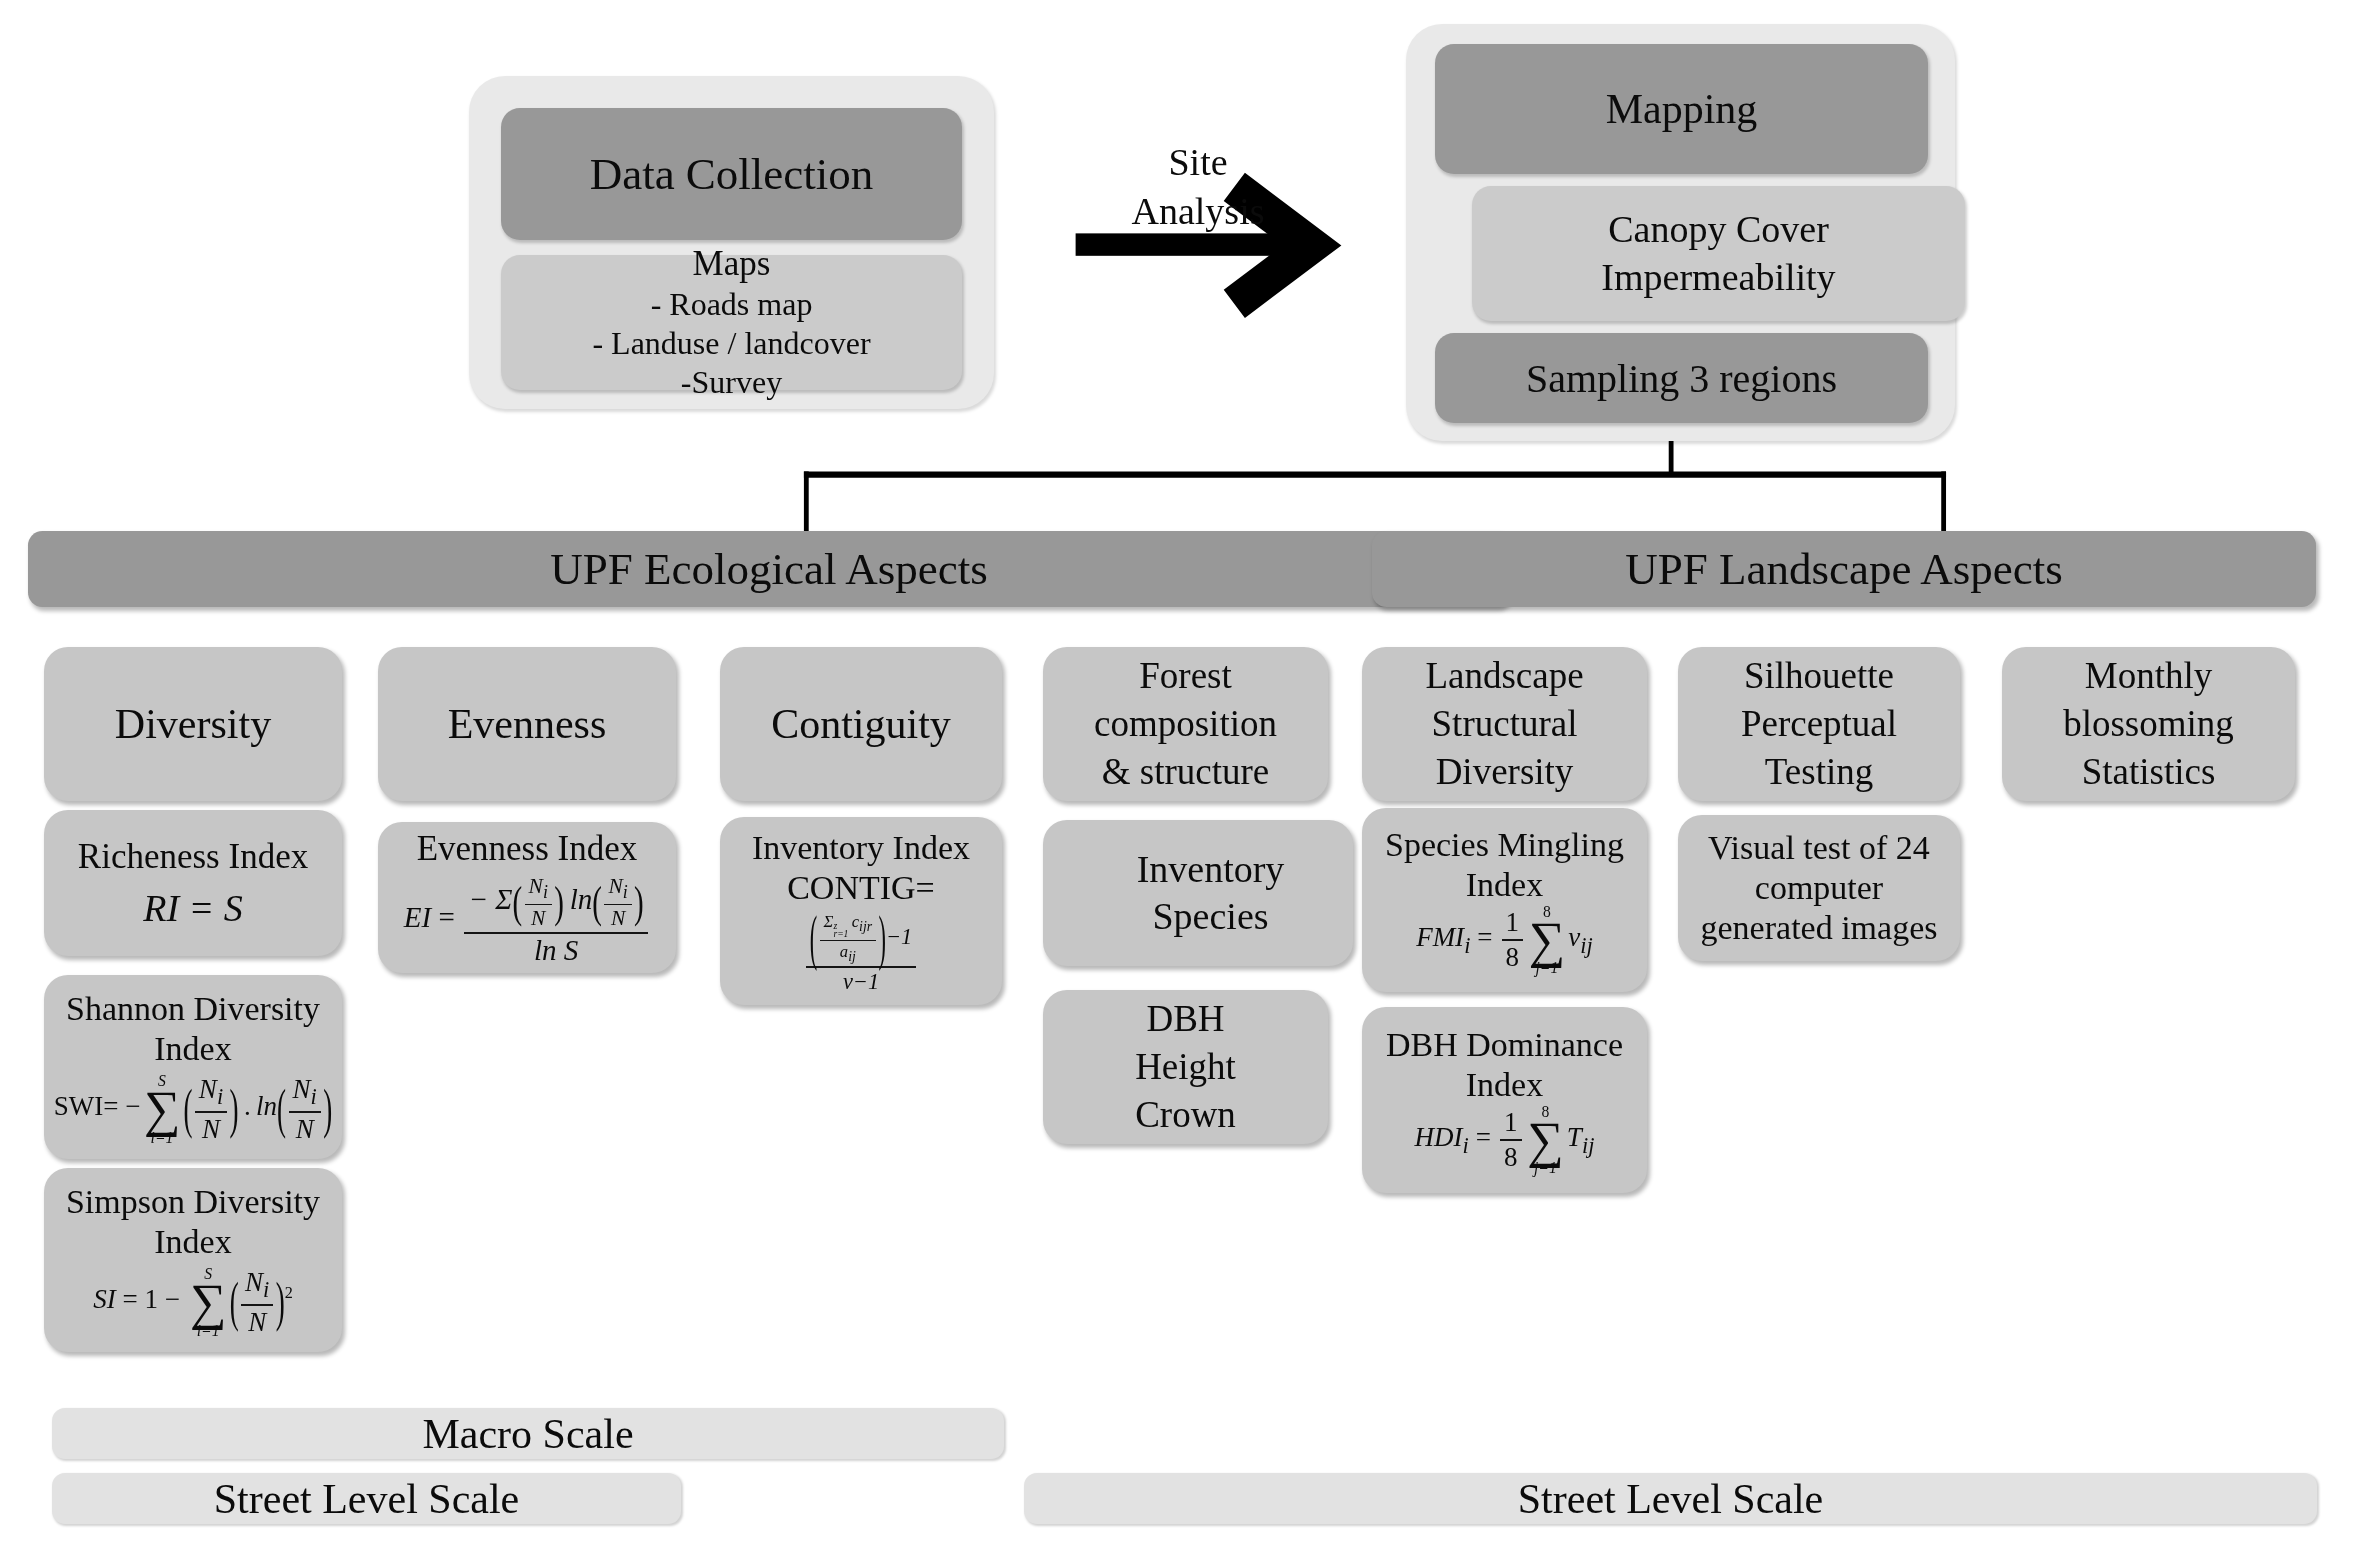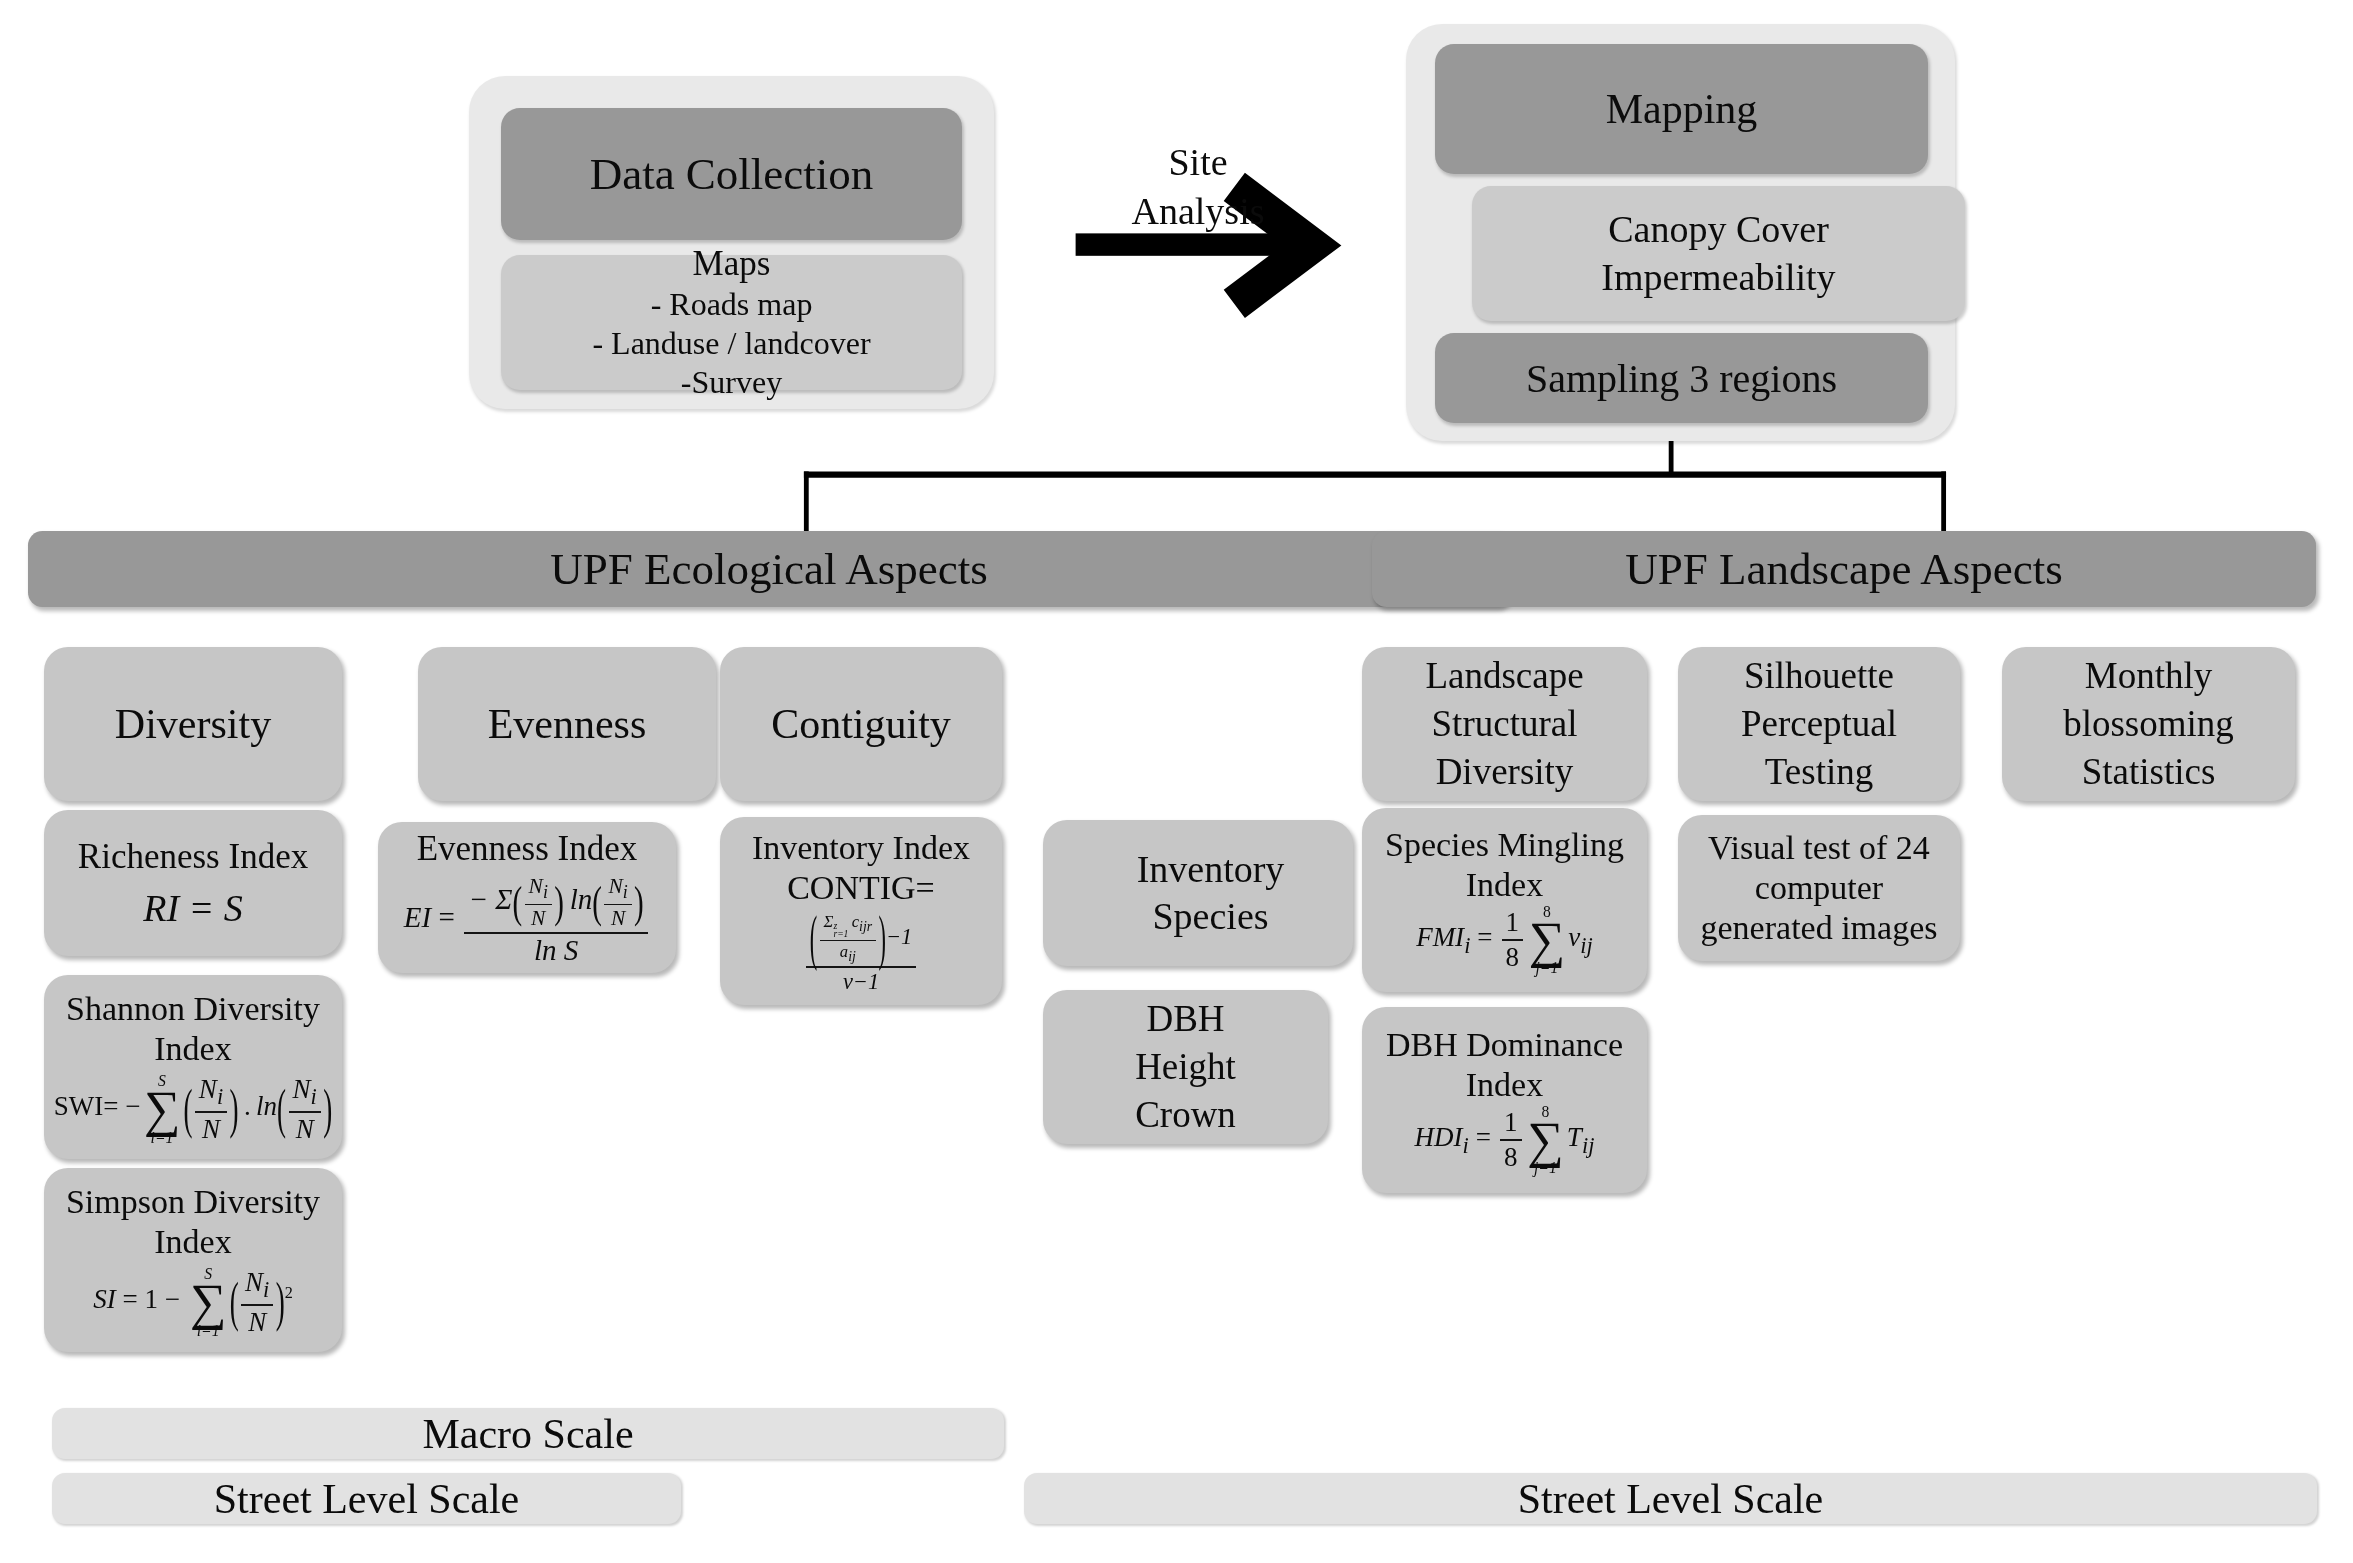--- a/index.html
+++ b/index.html
@@ -44,21 +44,21 @@
 
   
   #hdr-eco{left:28px;top:531px;width:1482px;height:76px;}
   #hdr-land{left:1372px;top:531px;width:944px;height:76px;}
 
   
   #b-diversity{left:44px;top:647px;width:298px;height:154px;}
   #b-richeness{left:44px;top:810px;width:298px;height:146px;}
   #b-shannon{left:44px;top:975px;width:298px;height:184px;}
   #b-simpson{left:44px;top:1168px;width:298px;height:184px;}
-  #b-evenness{left:378px;top:647px;width:298px;height:154px;margin-left:40px;}
+  #b-evenness{left:378px;top:647px;width:298px;height:154px;}
   #b-evenness-idx{left:378px;top:822px;width:298px;height:151px;}
   #b-contiguity{left:720px;top:647px;width:282px;height:154px;}
   #b-contig-idx{left:720px;top:817px;width:282px;height:188px;}
   #b-forest{left:1043px;top:647px;width:285px;height:154px;}
   #b-inventory{left:1043px;top:820px;width:285px;height:146px;padding-left:25px;}
   #b-dbh{left:1043px;top:990px;width:285px;height:154px;}
   #b-lsd{left:1362px;top:647px;width:285px;height:154px;}
   #b-mingling{left:1362px;top:808px;width:285px;height:184px;}
   #b-dominance{left:1362px;top:1007px;width:285px;height:186px;}
   #b-silhouette{left:1678px;top:647px;width:282px;height:154px;}
@@ -176,20 +176,25 @@
   <div class="node" id="b-contig-idx">
     <div class="t42">Inventory Index</div>
     <div class="t42">CONTIG=</div>
     <div class="gap6"></div>
     <div class="formula f28"><span class="fr"><span class="ft"><span class="bp p24">(</span><span class="fr"><span class="ft">Σ<span class="stk">
                   <span>z</span>
                   <span>r=1</span>
                 </span> c<sub>ijr</sub></span><span class="fb">a<sub>ij</sub></span></span><span class="bp p24">)</span>−1</span><span class="fb">v−1</span></span></div>
   </div>
 
+  <div class="node t46" id="b-forest">
+    <div>Forest</div>
+    <div>composition</div>
+    <div>&amp; structure</div>
+  </div>
   <div class="node t48" id="b-inventory">
     <div>Inventory</div>
     <div>Species</div>
   </div>
   <div class="node t46" id="b-dbh">
     <div>DBH</div>
     <div>Height</div>
     <div>Crown</div>
   </div>
 

